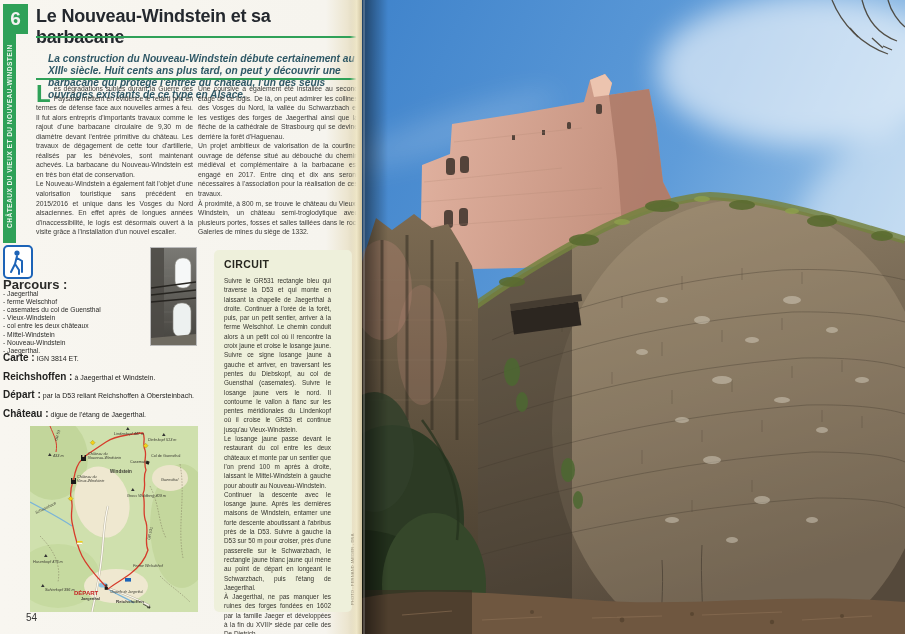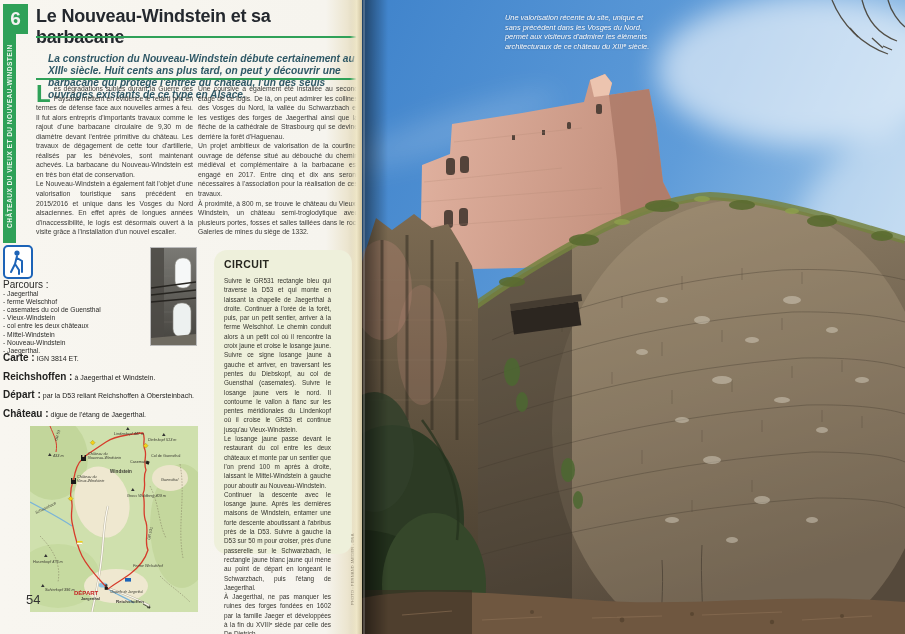--- a/index.html
+++ b/index.html
@@ -35,32 +35,32 @@
   
   .hiker{position:absolute;left:3px;top:245px;}
   .stats{position:absolute;left:38px;top:245px;width:112px;font-size:7.3px;line-height:9.9px;color:#1c1c1a;}
   .stats b{color:#111;}
   .bal{display:inline-block;vertical-align:middle;margin-left:2px;}
   .bal-blue{width:11px;height:6px;background:#1c63b7;border:1px solid #0d4a8f;}
   .bal-yellow{width:7px;height:7px;border-radius:50%;background:#f2c916;border:1px solid #bd9c00;}
   .bal-red{width:10px;height:6px;background:#fff;border:2px solid #d2302a;}
   .inset{position:absolute;left:150px;top:247px;width:45px;height:97px;border:1px solid #bbb;}
   .parcours{position:absolute;left:3px;top:281px;width:145px;font-size:6.7px;line-height:8.1px;color:#2b2b29;}
-  .parcours .plabel{font-weight:normal;font-size:10px;}
+  .parcours .plabel{font-weight:bold;font-size:13px;}
   .parcours ul{margin:1px 0 0 0;padding:0;list-style:none;}
   .parcours li::before{content:"- ";}
   .details{position:absolute;left:3px;top:354px;width:196px;font-size:7px;line-height:8px;color:#232321;}
   .details .row{margin-bottom:9.5px;}
   .details b{font-size:10px;}
   
-  .circuit{position:absolute;left:214px;top:250px;width:138px;height:304px;
-    background:#eef0db;border-radius:13px;padding:8px 21px 0 10px;box-sizing:border-box;}
+  .circuit{position:absolute;left:214px;top:250px;width:138px;height:362px;
+    background:#eef0db;border-radius:5px;padding:8px 21px 0 10px;box-sizing:border-box;}
   .circuit h2{margin:0 0 6px 0;font-size:10.5px;letter-spacing:.4px;color:#26261f;}
   .circuit p{margin:0;font-size:6.4px;line-height:9.3px;text-align:justify;color:#35342e;}
-  .pagenum{position:absolute;left:26px;top:592px;font-size:13px;color:#333;}
+  .pagenum{position:absolute;left:26px;top:612px;font-size:10px;color:#333;}
   .credit{position:absolute;left:350px;top:543px;height:62px;width:6px;
     writing-mode:vertical-rl;transform:rotate(180deg);
     font-size:4px;letter-spacing:.2px;color:#6b6252;white-space:nowrap;}
   
   .map{position:absolute;left:30px;top:426px;width:168px;height:186px;}
   .map text{font-size:3.8px;fill:#3a3a32;}
   .map .it{font-style:italic;}
   .map .bold{font-weight:bold;font-size:4.6px;}
   .map .red{fill:#c42222;font-weight:bold;font-size:6px;}
   
@@ -416,18 +416,14 @@
           <circle cx="330" cy="614" r="2"></circle>
         <circle cx="410" cy="622" r="2.2"></circle>
           <circle cx="480" cy="616" r="2"></circle>
       </g>
     </g>
 
     <rect width="26" height="634" fill="url(#gutterG)"></rect>
     <rect x="1" width="2" height="634" fill="#fff" opacity=".2"></rect>
   </svg>
 
-  <div class="caption">Une valorisation récente du site, unique et
-sans précédent dans les Vosges du Nord,
-permet aux visiteurs d'admirer les éléments
-architecturaux de ce château du XIIIᵉ siècle.</div>
 
 </div>
 
 </body></html>

